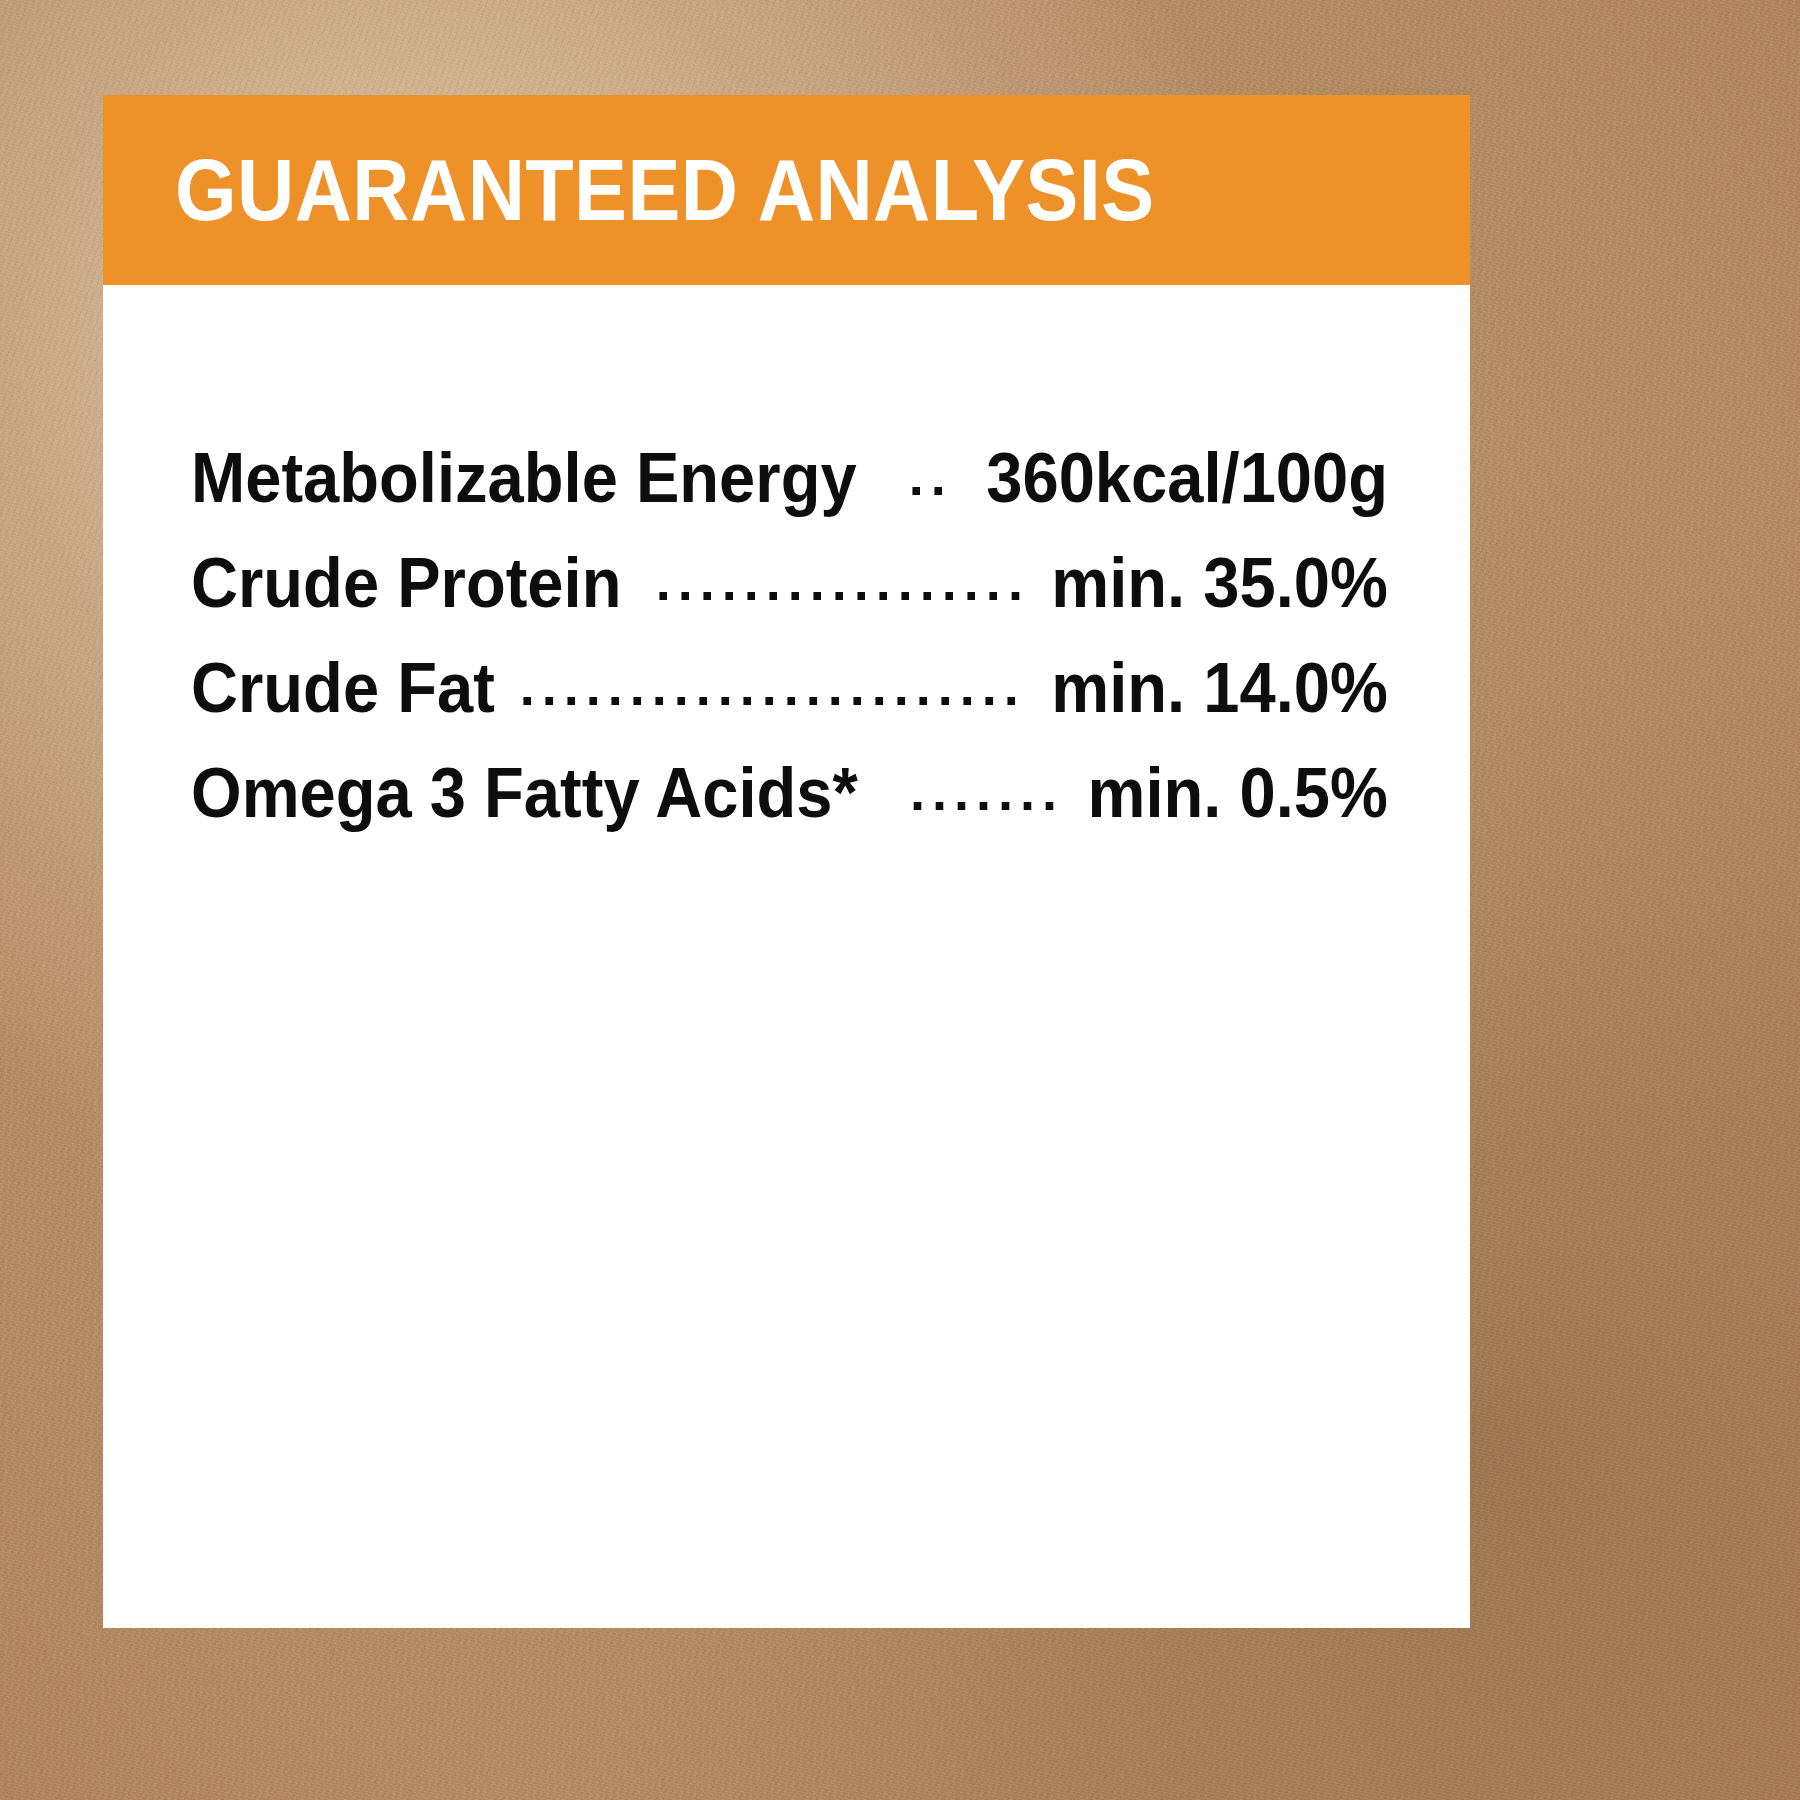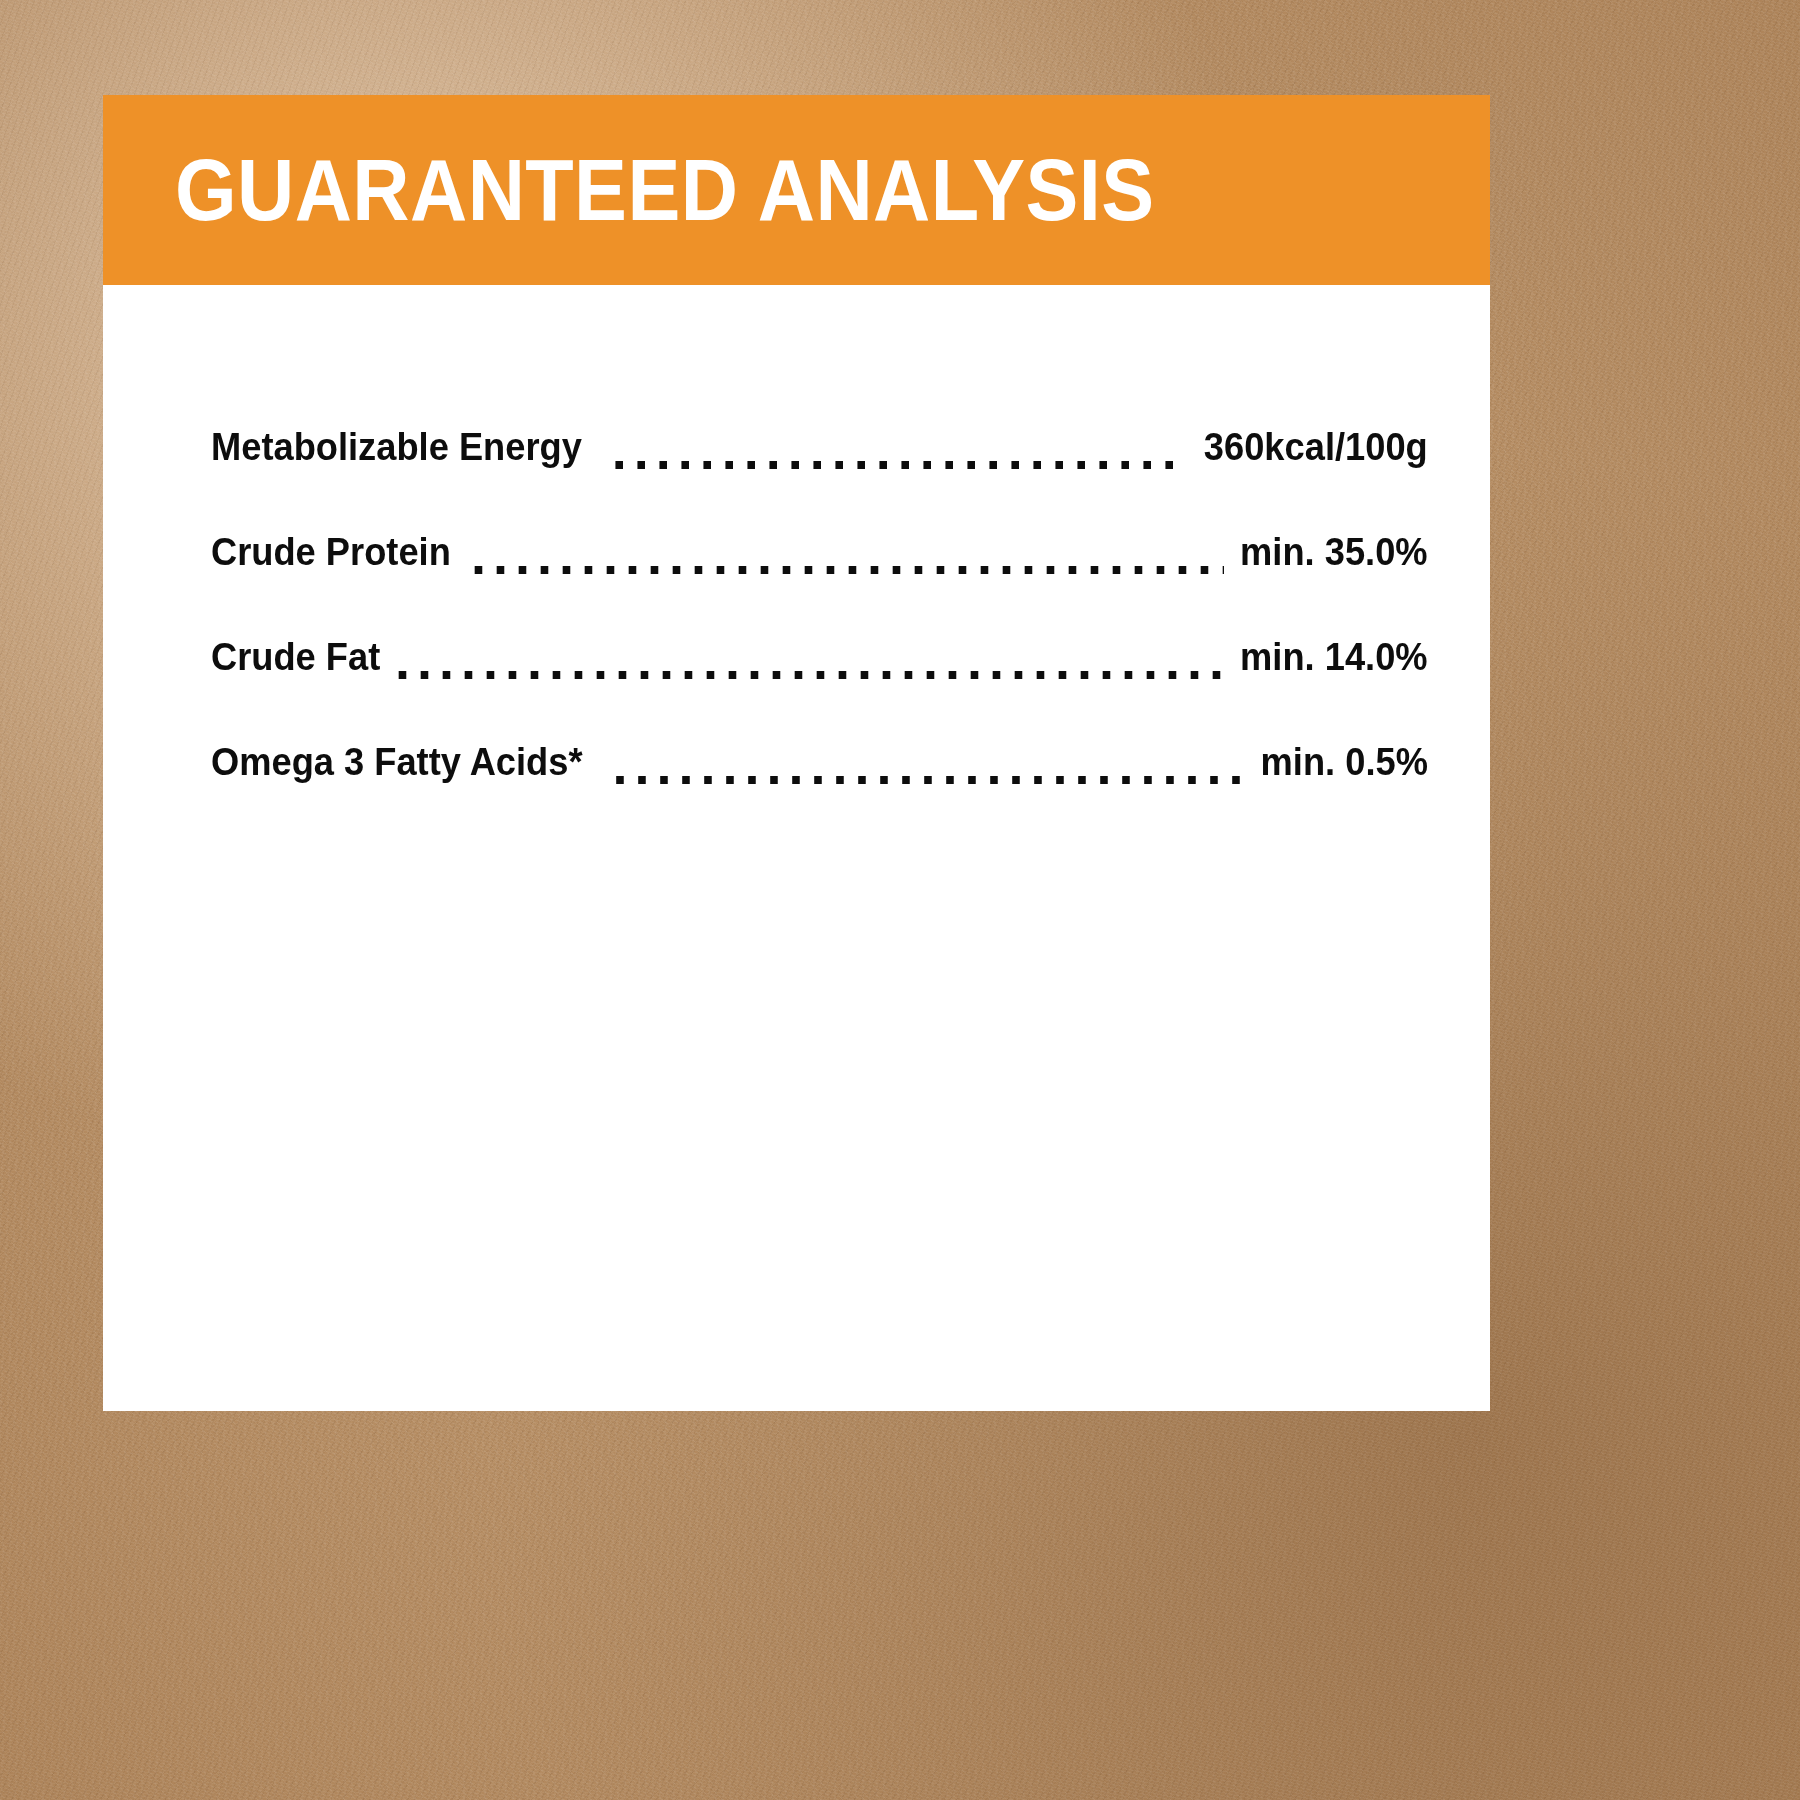--- a/index.html
+++ b/index.html
@@ -36,24 +36,23 @@
       repeating-linear-gradient(-70deg, rgba(86,52,22,0.07) 0px, rgba(86,52,22,0.07) 1px, rgba(0,0,0,0) 1px, rgba(0,0,0,0) 6px);
     pointer-events: none;
   }
 
   
   .card {
     position: absolute;
     left: 103px;
     top: 95px;
     width: 1367px;
-    height: 1316px;
+    height: 1533px;
     background: #ffffff;
     overflow: hidden;
-    padding-left: 20px;
   }
 
   .header-bar {
     position: absolute;
     left: 0;
     top: 0;
     width: 100%;
     height: 190px;
     background: #ee9128;
     display: flex;
@@ -74,28 +73,27 @@
 
   
   .rows {
     position: absolute;
     left: 88px;
     right: 82px;
     top: 330px;
   }
   .row {
     display: flex;
-    align-items: flex-start;
+    align-items: center;
     width: 100%;
     height: 105px;
     color: #0d0d0d;
-    font-size: 39px;
+    font-size: 70px;
     font-weight: 700;
     white-space: nowrap;
-    margin-left: 20px;
   }
   .row .label,
   .row .value {
     transform: scaleX(0.93);
     transform-origin: left center;
     flex: 0 0 auto;
   }
   .row .value {
     transform-origin: right center;
   }

